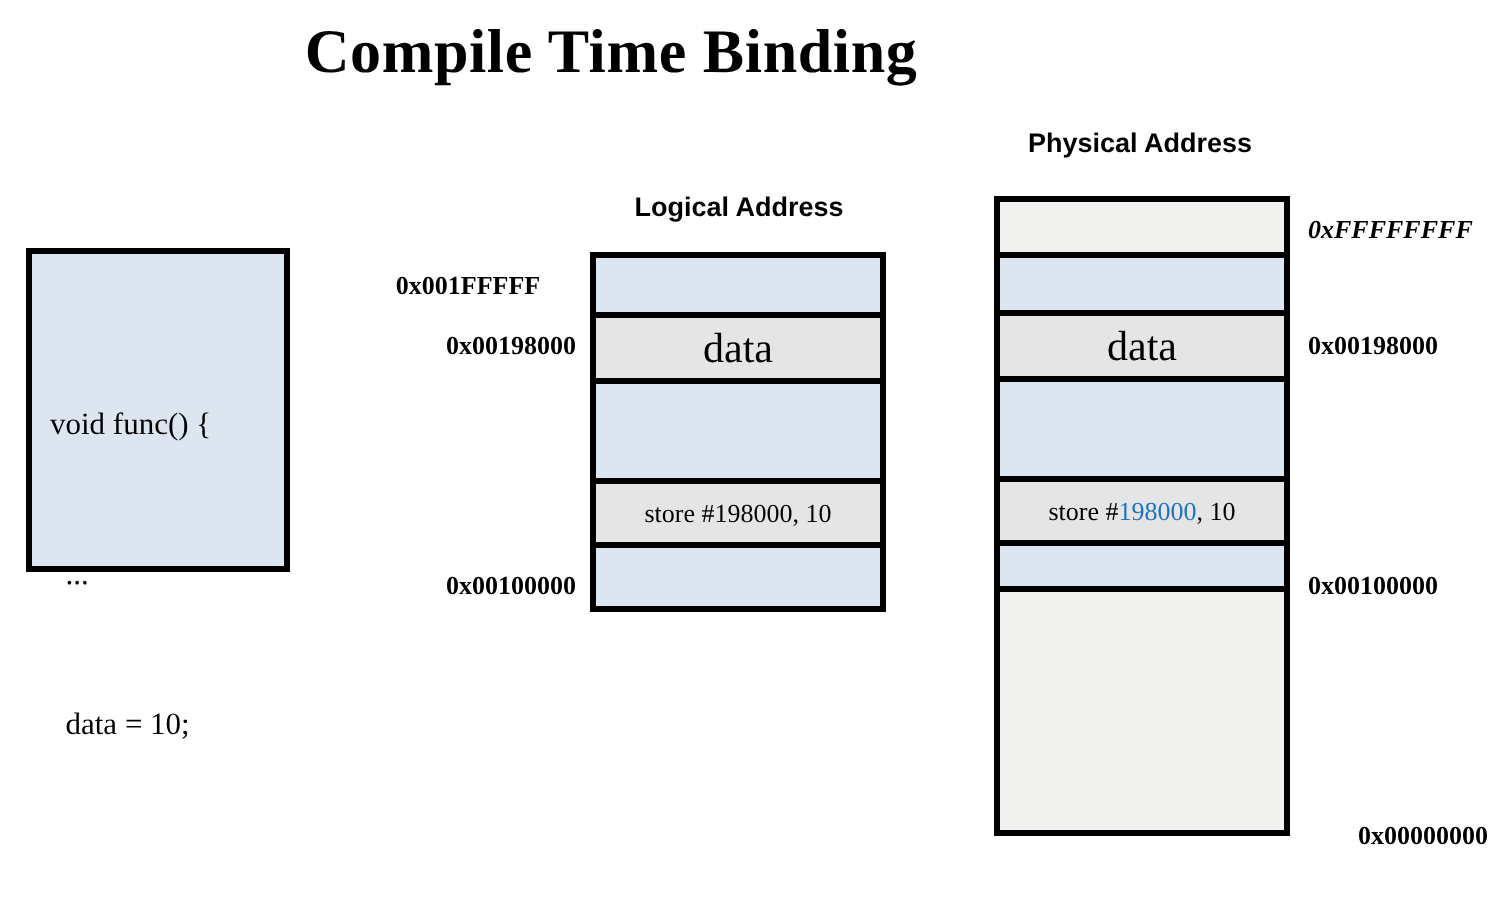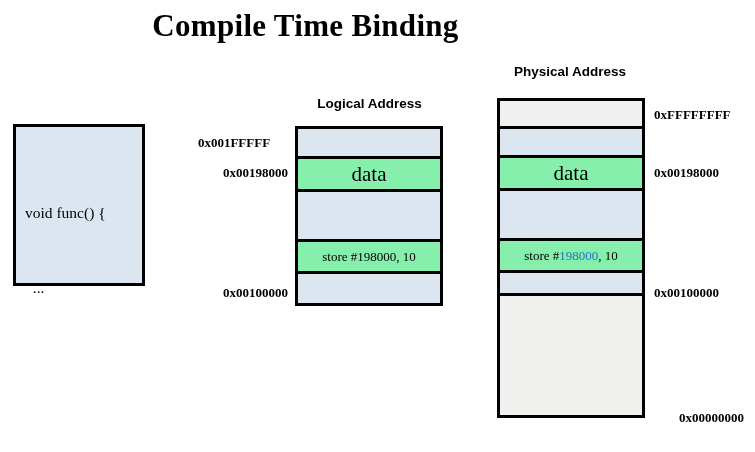--- a/index.html
+++ b/index.html
@@ -77,21 +77,21 @@
     box-sizing: border-box;
     border-bottom: 3px solid #000000;
     display: flex;
     align-items: center;
     justify-content: center;
     font-family: "Liberation Serif", "DejaVu Serif", serif;
     overflow: hidden;
   }
   .mem-row:last-child { border-bottom: none; }
   .fill-blue { background: #dce6f1; }
-  .fill-white { background: #86efac; }
+  .fill-white { background: #e5e5e5; }
   .fill-gray { background: #f0f0ee; }
 
   .row-data  { font-size: 21px; }
   .row-store { font-size: 13px; font-weight: normal; white-space: nowrap; }
   .blue-hex  { color: #2073c4; }
 
   
   .addr-label {
     position: absolute;
     font-size: 13px;
@@ -99,34 +99,35 @@
     font-family: "Liberation Serif", "DejaVu Serif", serif;
     white-space: nowrap;
   }
   .addr-right { text-align: right; }
   .addr-left  { text-align: left; }
 
   #lbl-l-1fffff  { left: 180px; top: 135px; width: 108px; text-align: center; }
   #lbl-l-198000  { left: 180px; top: 165px; width: 108px; }
   #lbl-l-100000  { left: 180px; top: 285px; width: 108px; }
 
-  #lbl-p-ffffffff { left: 654px; top: 107px; }
+  #lbl-p-ffffffff { left: 654px; top: 107px; font-style: italic; }
   #lbl-p-198000   { left: 654px; top: 165px; }
   #lbl-p-100000   { left: 654px; top: 285px; }
   #lbl-p-00000000 { left: 654px; top: 410px; margin-left: 25px; }
 </style>
 </head>
 <body>
 
 <div id="slide-title">Compile Time Binding</div>
 
 <div id="code-box">
   <div id="code-lines">
     <span class="code-line">void func() {</span>
     <span class="code-line">  ...</span>
+    <span class="code-line">  data = 10;</span>
     
   </div>
 </div>
 
 <div id="logical-heading" class="col-heading">Logical Address</div>
 
 <div id="logical-col" class="mem-col">
   <div class="mem-row fill-blue" style="height:30px"></div>
   <div class="mem-row fill-white row-data" style="height:33px">data</div>
   <div class="mem-row fill-blue" style="height:50px"></div>

